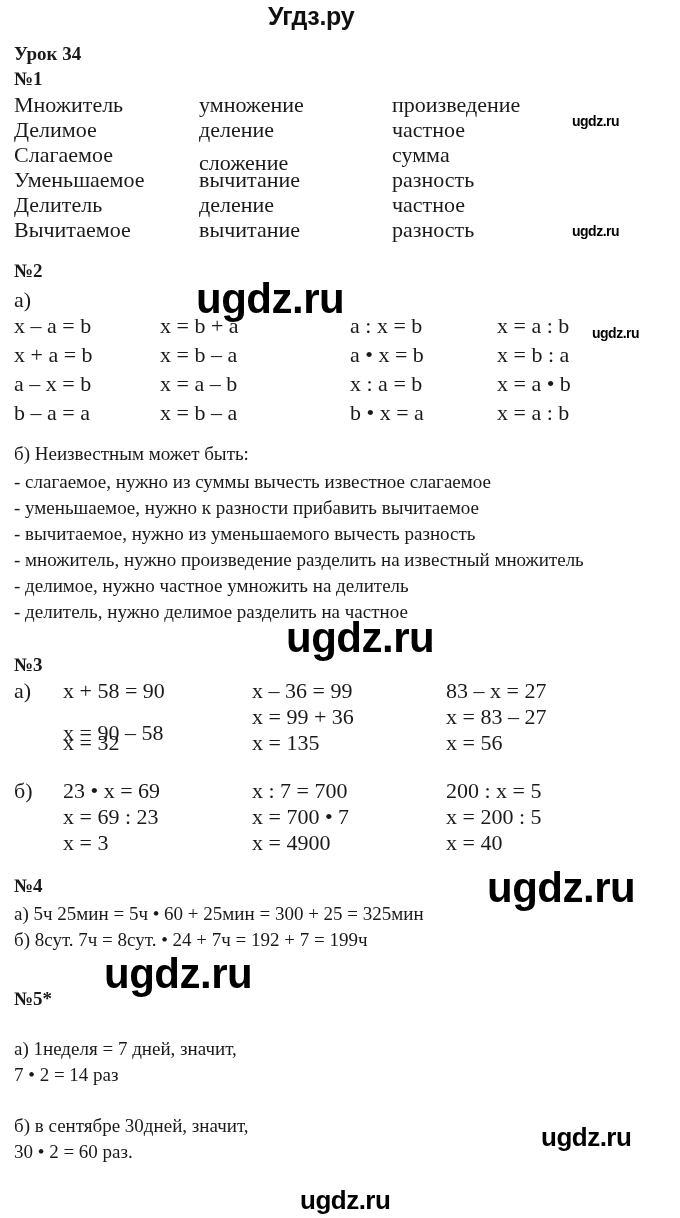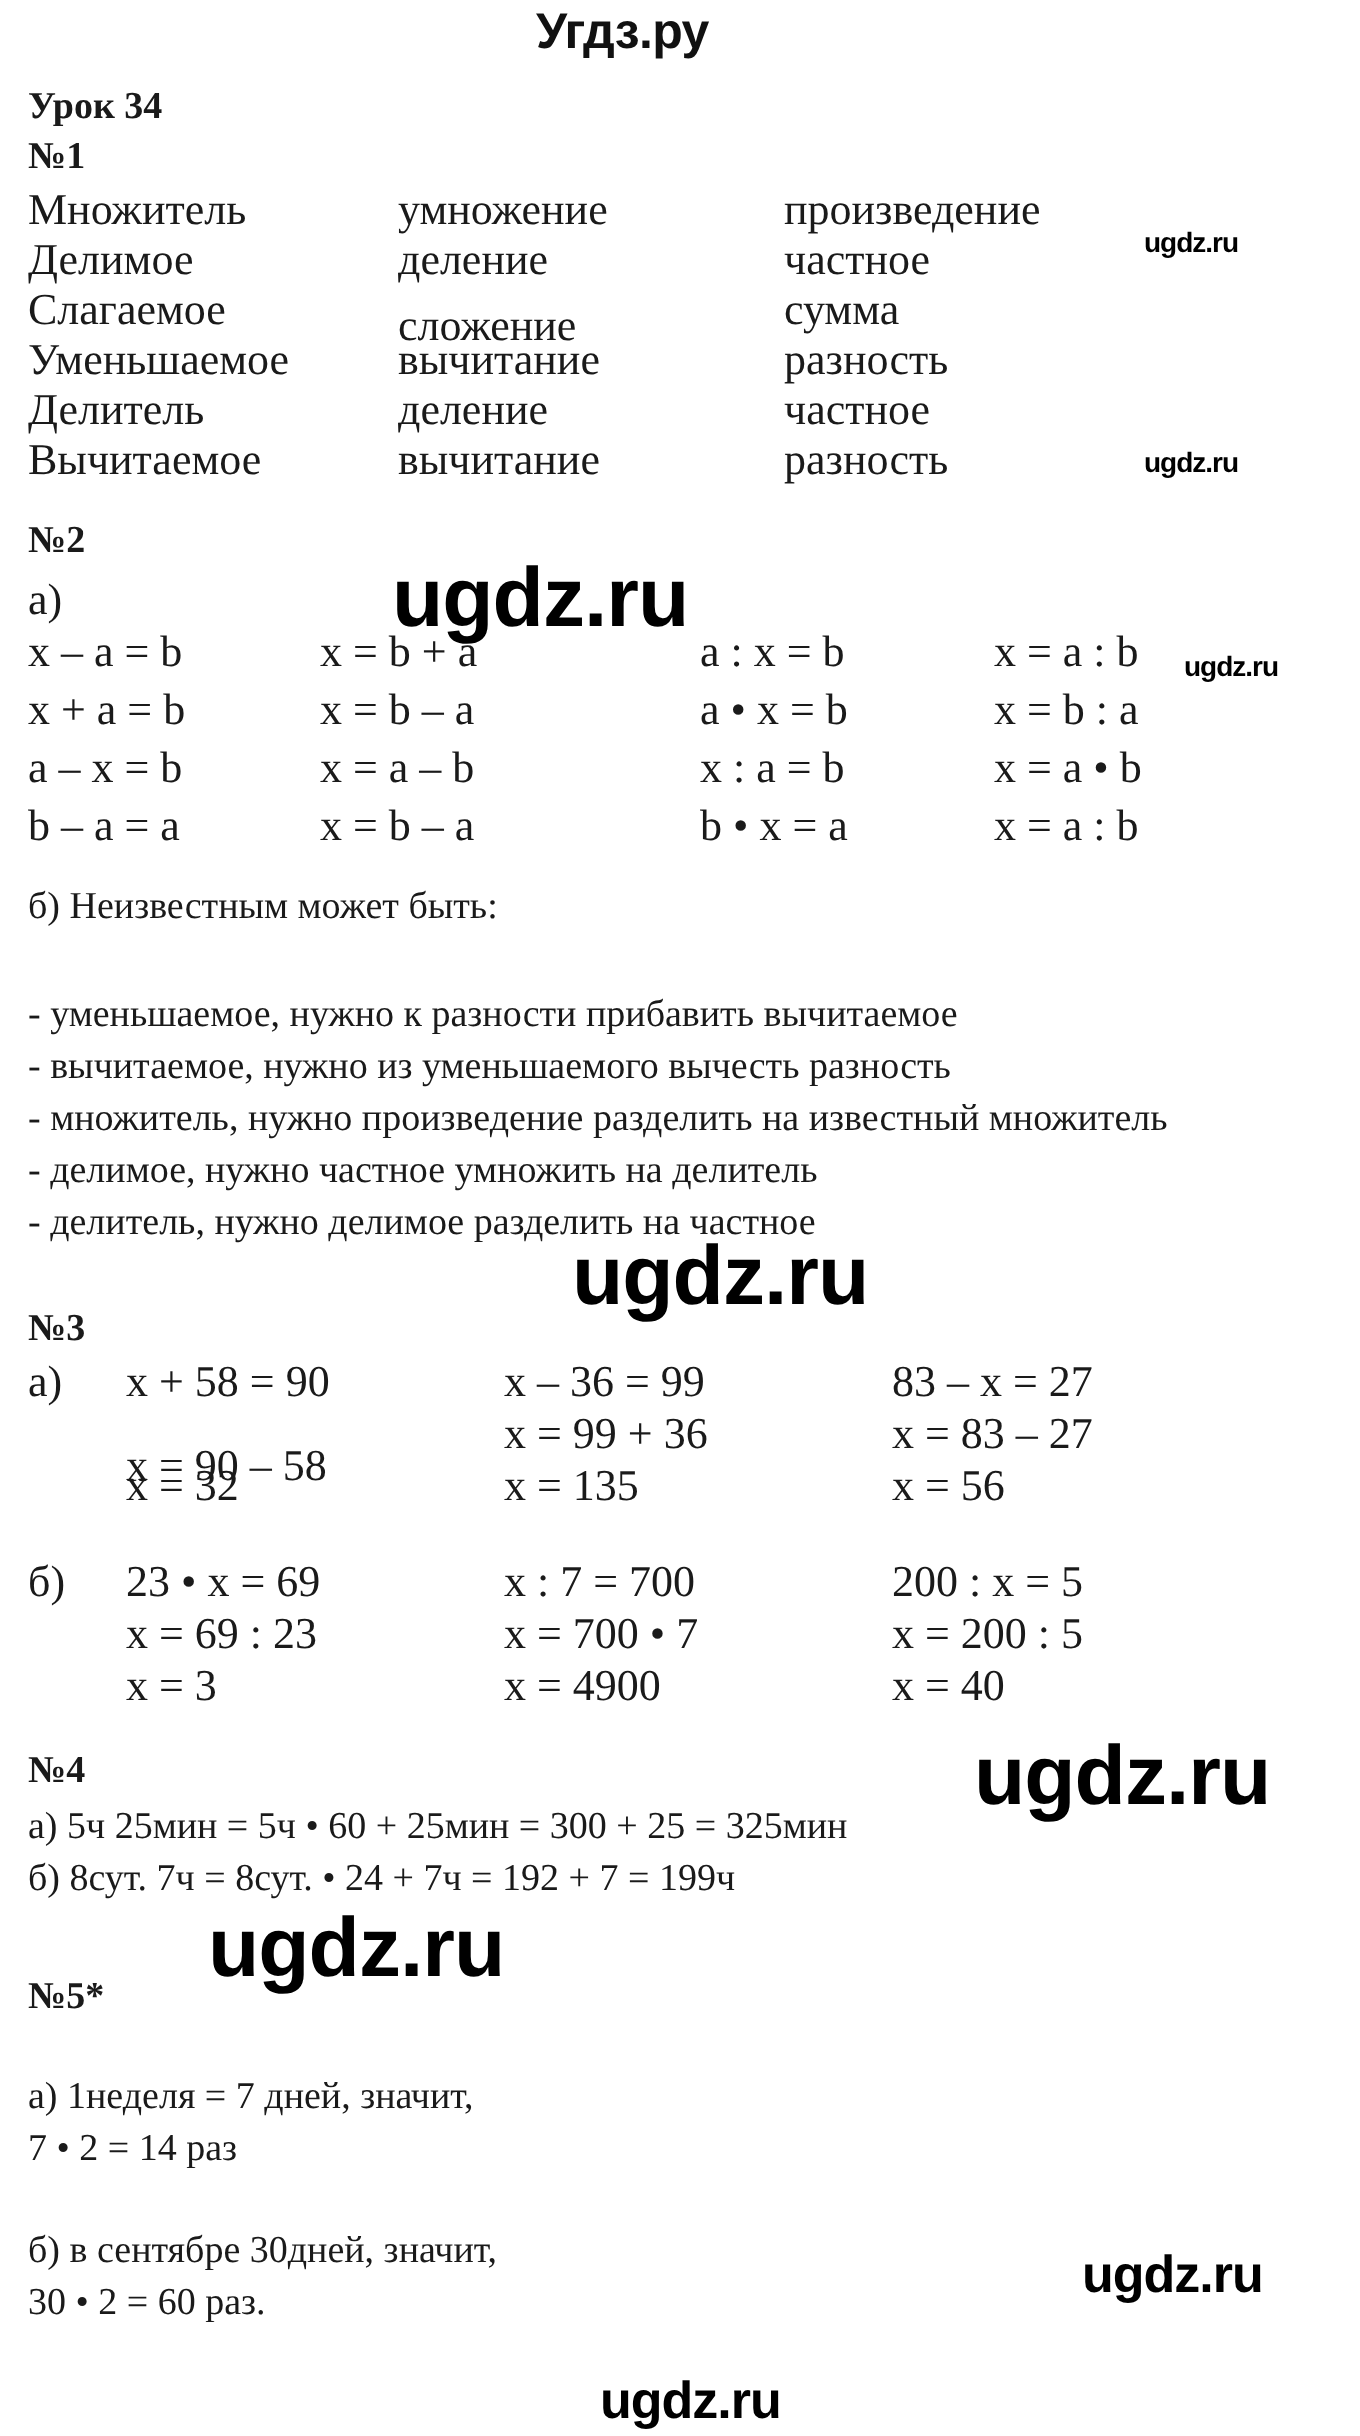--- a/index.html
+++ b/index.html
@@ -127,20 +127,21 @@
   <div class="cell" style="left:160px; top:371px;">x = a – b</div>
   <div class="cell" style="left:350px; top:371px;">x : a = b</div>
   <div class="cell" style="left:497px; top:371px;">x = a • b</div>
 
   <div class="cell" style="left:14px;  top:400px;">b – a = a</div>
   <div class="cell" style="left:160px; top:400px;">x = b – a</div>
   <div class="cell" style="left:350px; top:400px;">b • x = a</div>
   <div class="cell" style="left:497px; top:400px;">x = a : b</div>
 
   <div class="list-line" style="left:14px; top:441px;">б) Неизвестным может быть:</div>
+  <div class="list-line" style="left:14px; top:469px;">- слагаемое, нужно из суммы вычесть известное слагаемое</div>
   <div class="list-line" style="left:14px; top:495px;">- уменьшаемое, нужно к разности прибавить вычитаемое</div>
   <div class="list-line" style="left:14px; top:547px;">- множитель, нужно произведение разделить на известный множитель</div>
   <div class="list-line" style="left:14px; top:521px;">- вычитаемое, нужно из уменьшаемого вычесть разность</div>
   <div class="list-line" style="left:14px; top:573px;">- делимое, нужно частное умножить на делитель</div>
   <div class="list-line" style="left:14px; top:599px;">- делитель, нужно делимое разделить на частное</div>
 
   <div class="heading" style="left:14px; top:653px;">№3</div>
 
   <div class="cell" style="left:14px; top:678px;">а)</div>
 

